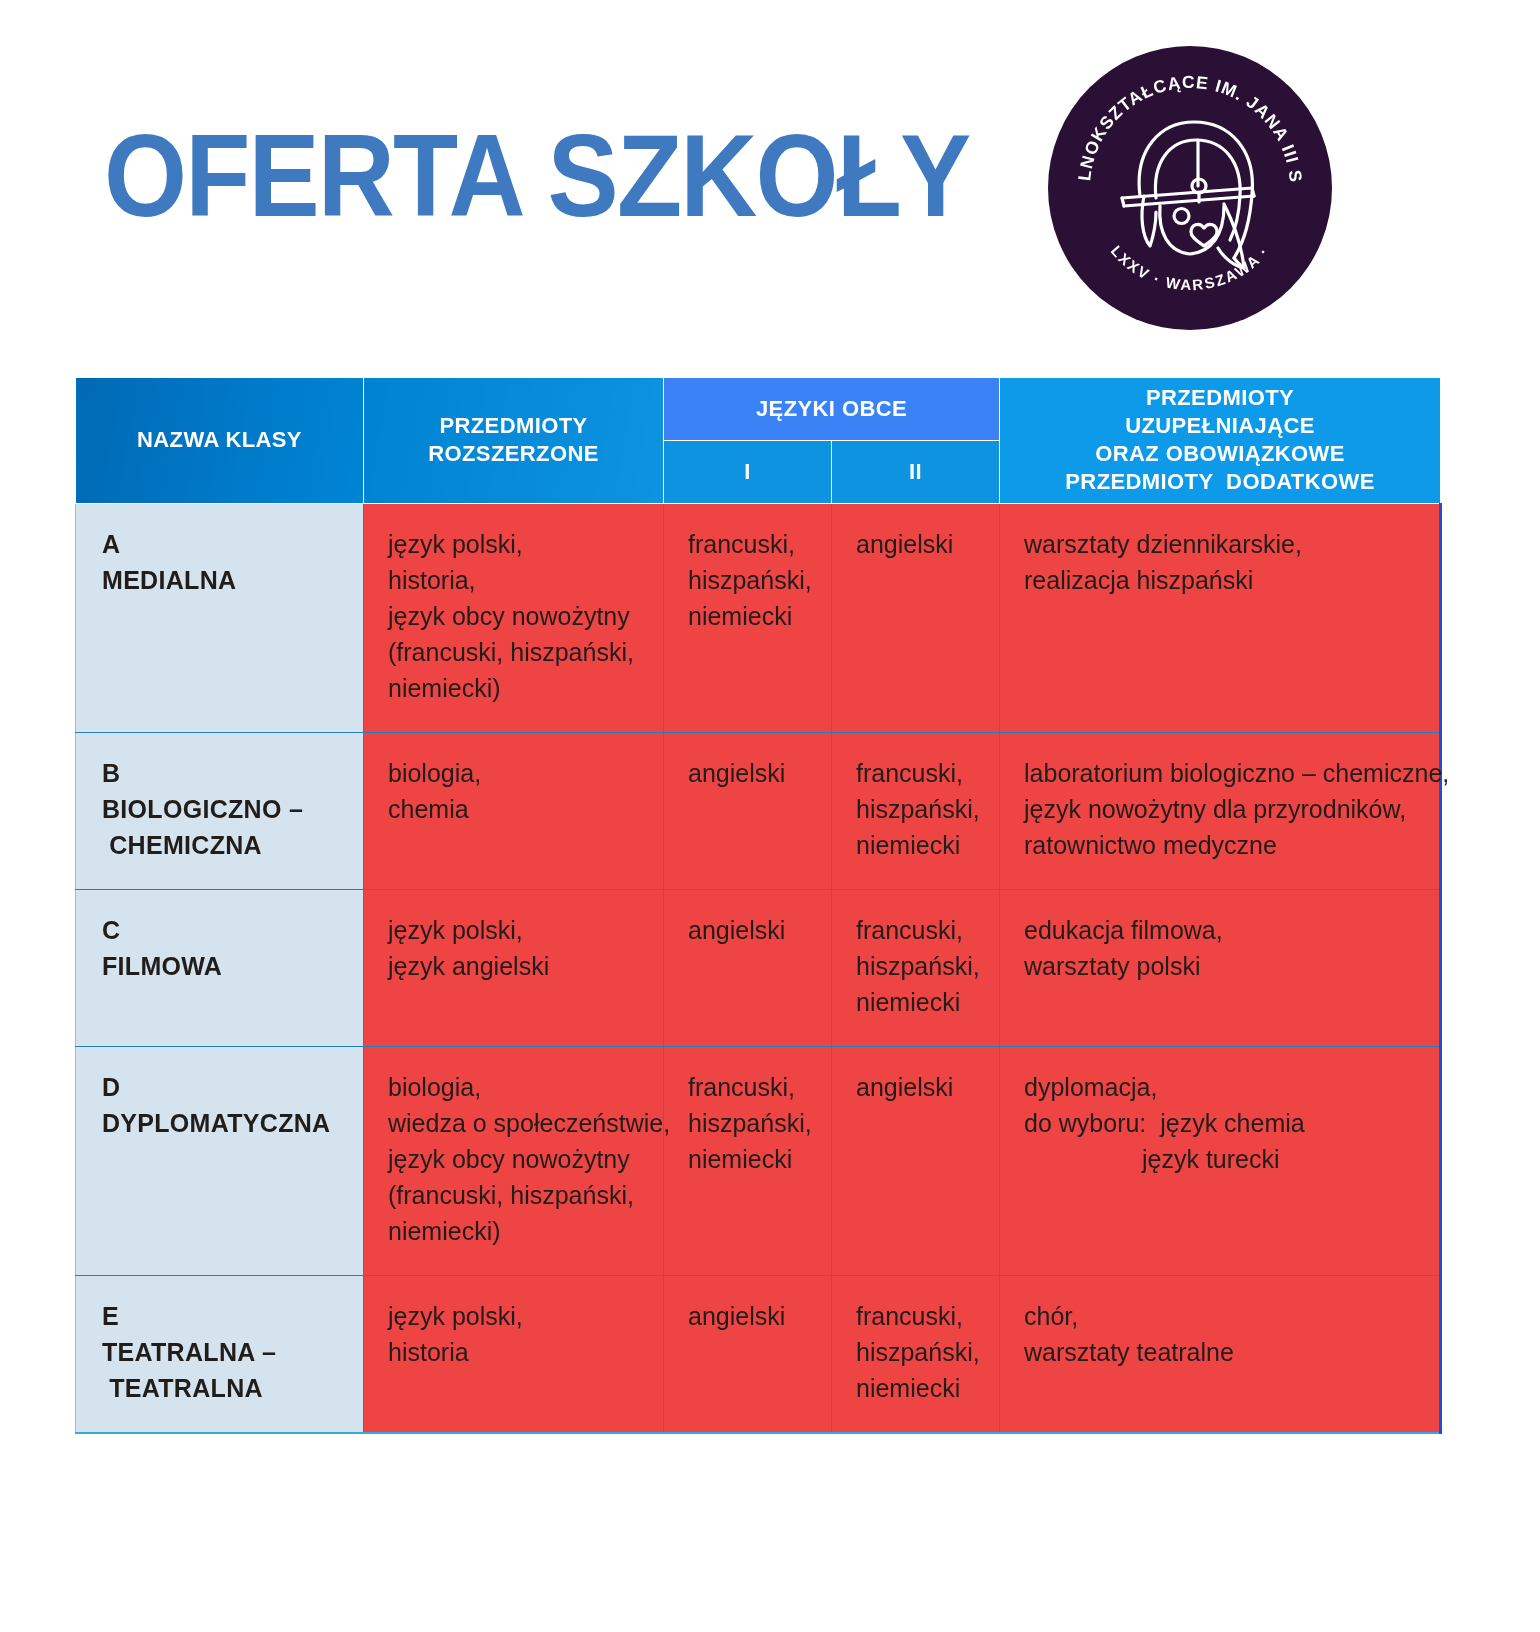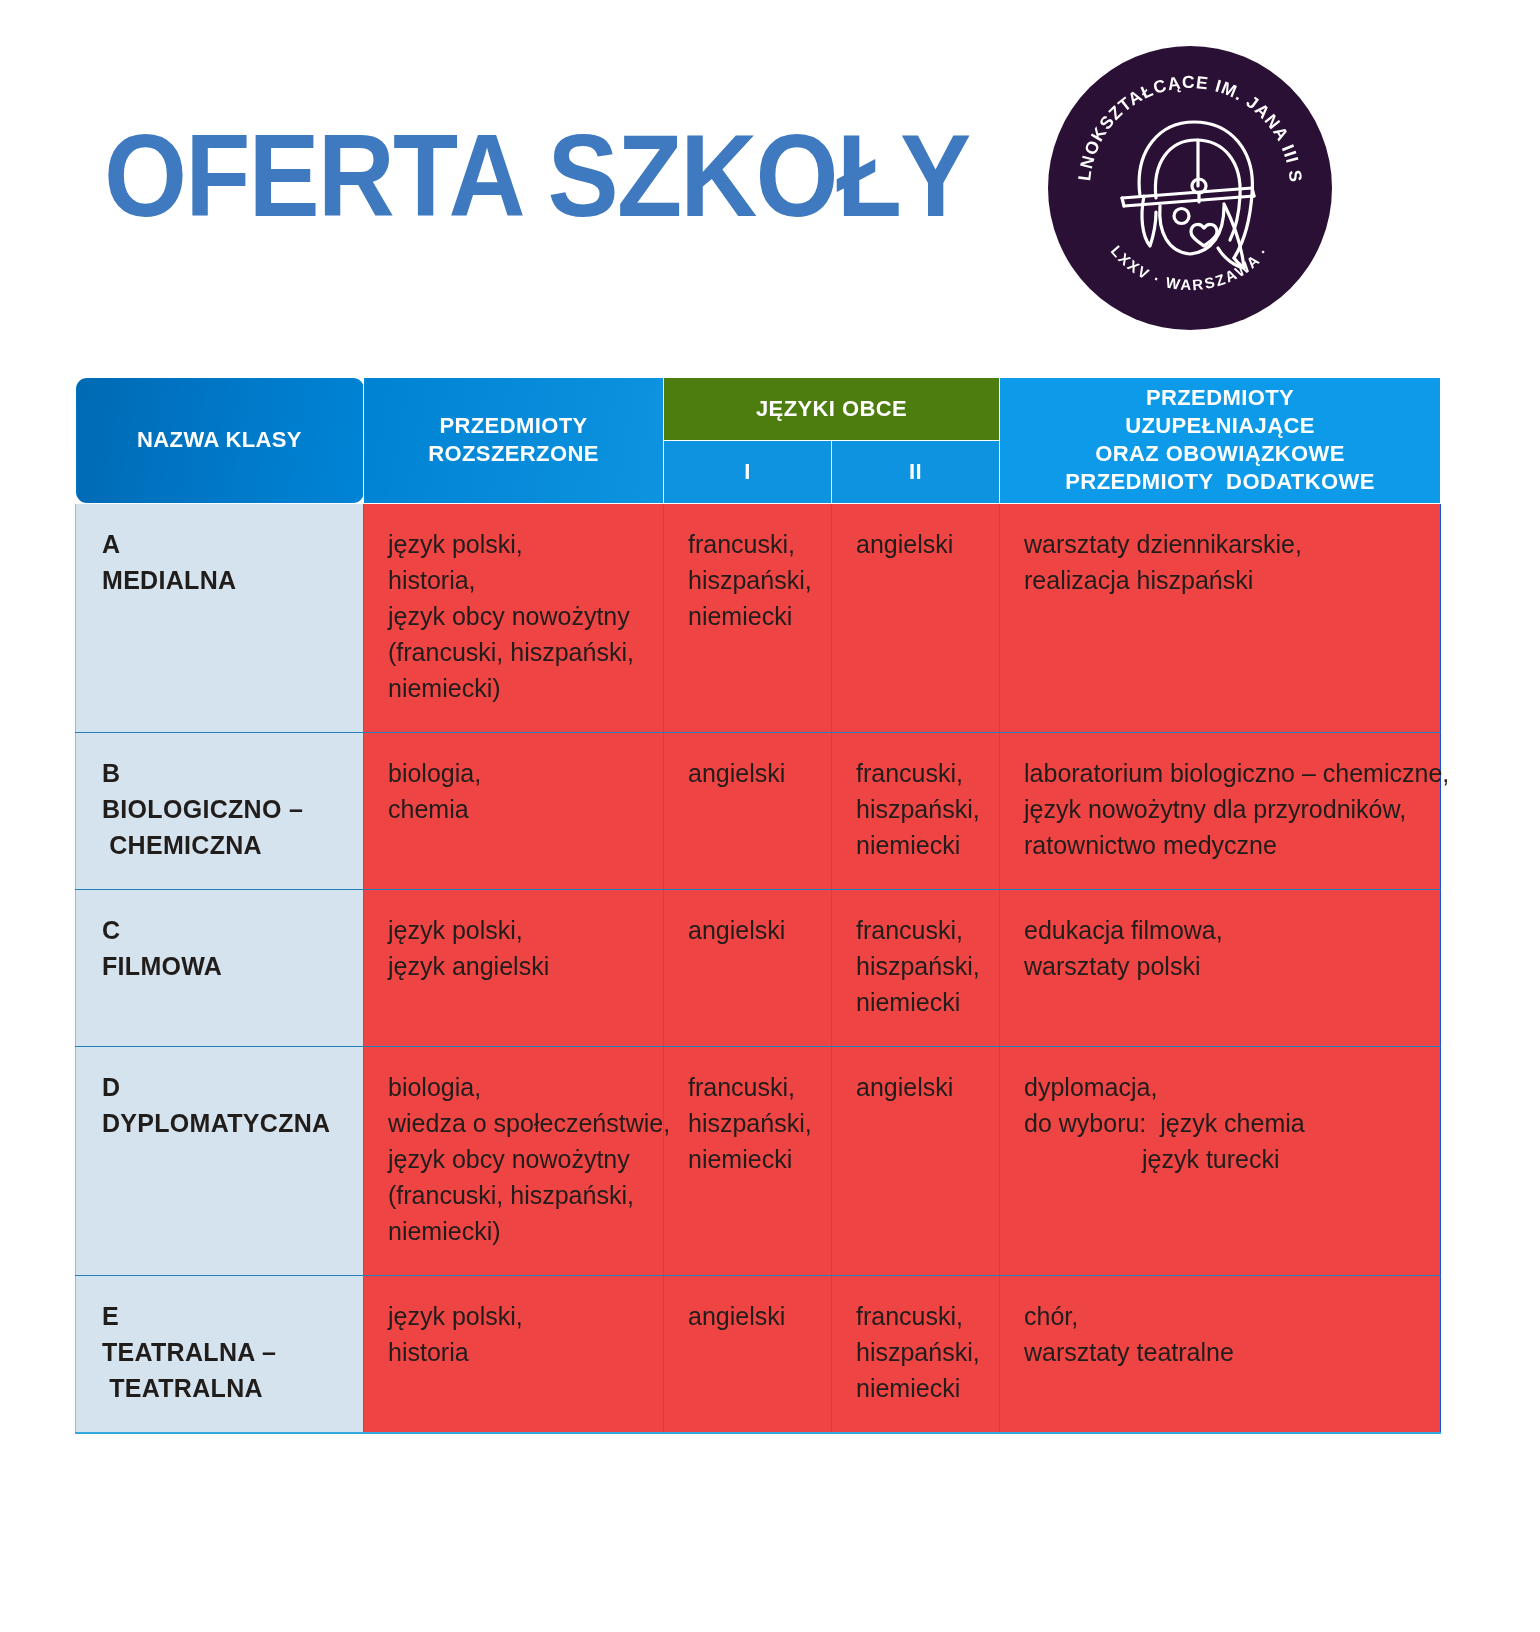--- a/index.html
+++ b/index.html
@@ -75,35 +75,35 @@
   }
   th.h-name {
     background: linear-gradient(100deg, #0069b4 0%, #0079c8 55%, #0084d6 100%);
     text-align: left;
     padding-left: 28px;
   }
   th.h-ext {
     background: linear-gradient(100deg, #0082d2 0%, #0d93e0 100%);
   }
   th.h-langs {
-    background: #4d7c0f;
+    background: #3b82f6;
     padding-top: 18px;
     padding-bottom: 18px;
   }
   th.h-l1, th.h-l2 {
     background: #0d93e0;
     font-size: 21px;
     padding-top: 26px;
     padding-bottom: 26px;
   }
   th.h-extra {
     background: #0d9ae8;
     line-height: 1.34;
   }
-  th.h-name { border-left: none; border-top: none; border-radius: 11px; }
+  th.h-name { border-left: none; border-top: none; }
   th.h-extra { border-right: none; border-top: none; }
   th.h-ext, th.h-langs { border-top: none; }
 
   
   .offer-table tbody td {
     vertical-align: top;
     font-size: 25px;
     line-height: 1.44;
     color: #211d1b;
     padding: 22px 18px 26px 24px;
@@ -113,21 +113,21 @@
   }
   .offer-table tbody tr td:first-child {
     background: #d5e3ef;
     border-left: 1px solid #9fbcd4;
     font-weight: bold;
     font-size: 25px;
     letter-spacing: 0.3px;
     padding-left: 26px;
   }
   .offer-table tbody tr td:last-child {
-    border-right: 1px solid #1d4ed8;
+    border-right: 3px solid #1d4ed8;
   }
   .offer-table tbody tr:last-child td {
     border-bottom: 2px solid #35a8e0;
   }
 
   .class-name-line { display: block; white-space: pre; }
   .cell-line { display: block; white-space: pre; }
   .cell-line.indent-big { padding-left: 118px; }
 
   td.col-ext   { padding-left: 30px; }

